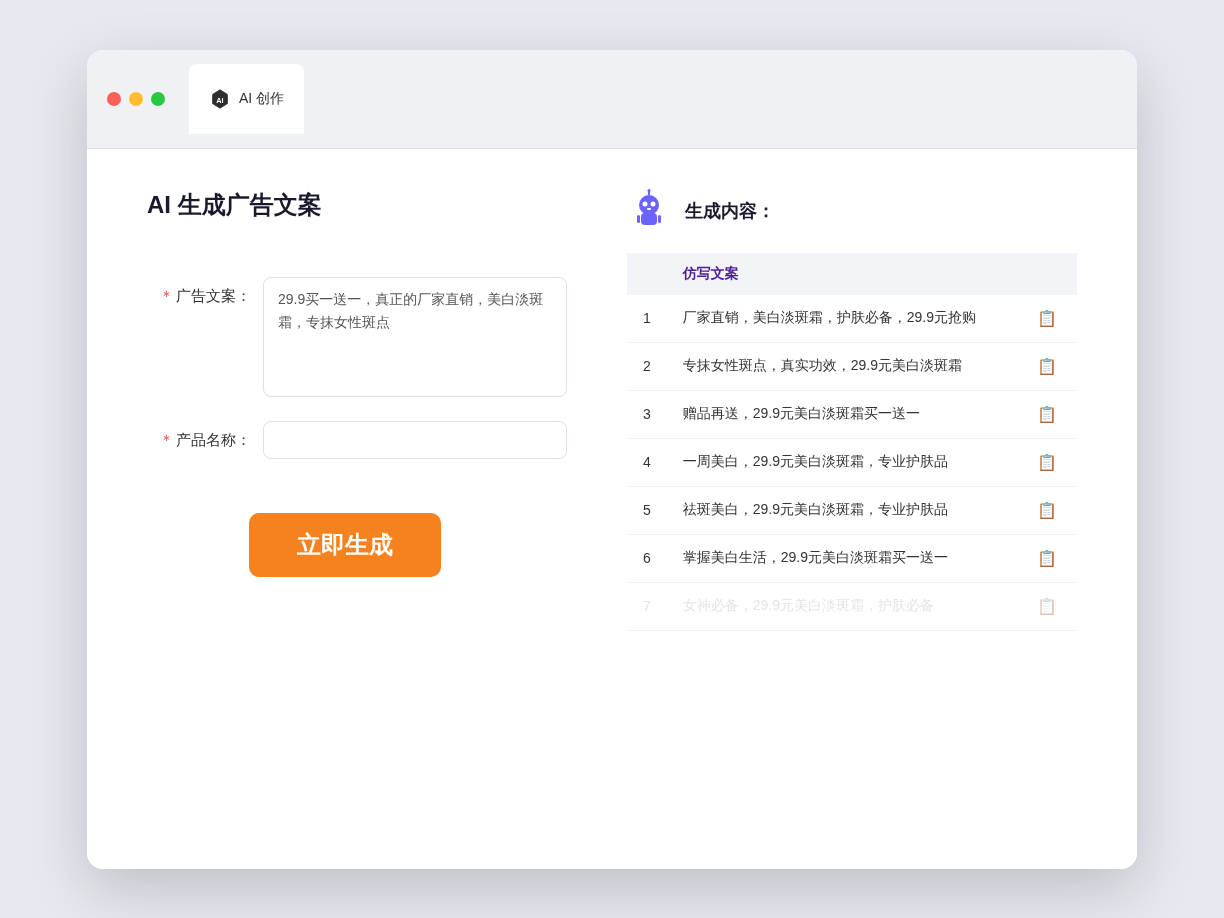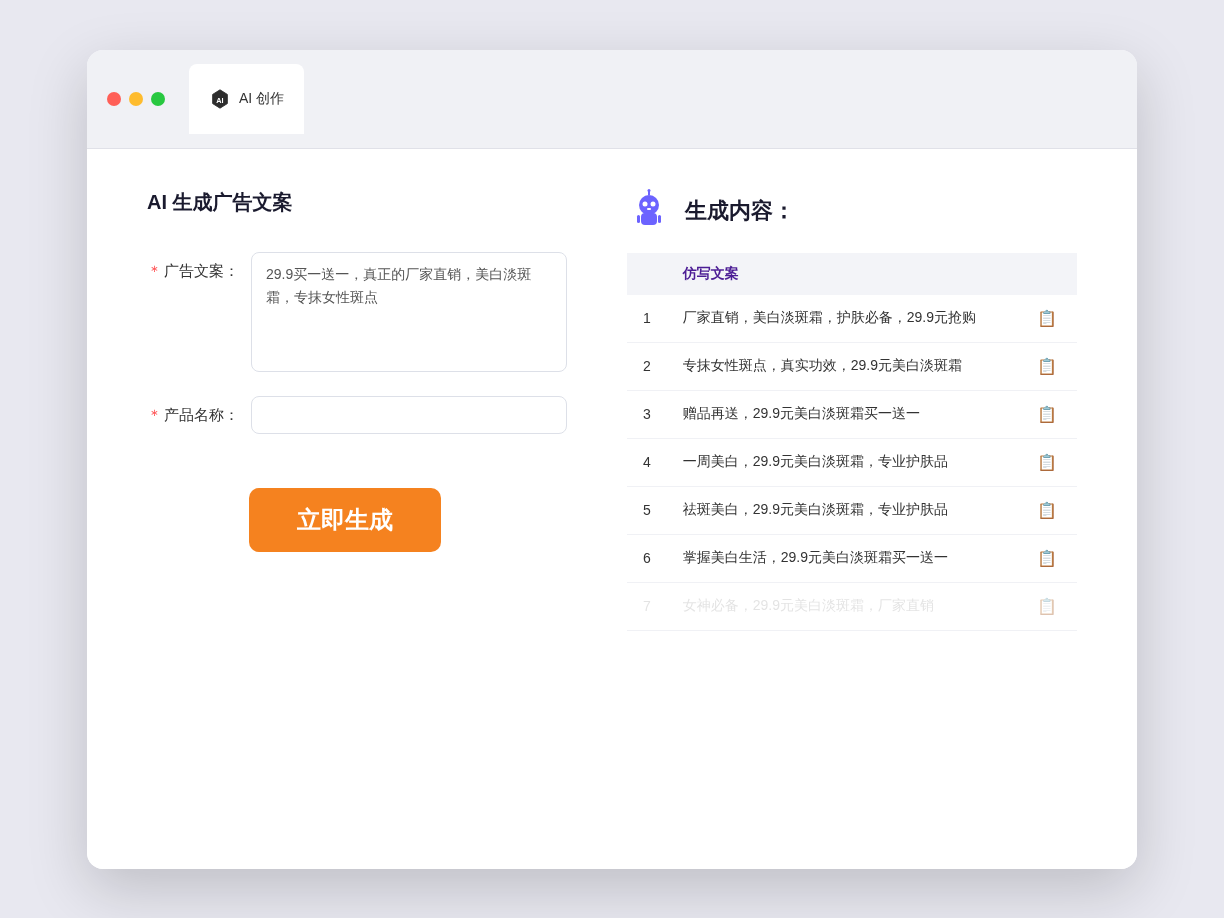--- a/index.html
+++ b/index.html
@@ -68,40 +68,41 @@
       gap: 60px;
       min-height: 720px;
     }
 
     
     .left-panel {
       flex: 0 0 420px;
     }
 
     .page-title {
-      font-size: 20px;
+      font-size: 24px;
       font-weight: 700;
       color: #1a1a2e;
-      margin-bottom: 36px;
+      margin-bottom: 56px;
     }
 
     .form-group {
       display: flex;
       align-items: flex-start;
       margin-bottom: 24px;
       gap: 12px;
     }
 
     .form-label {
       font-size: 15px;
       color: #333;
       min-width: 90px;
       text-align: right;
       padding-top: 10px;
       flex-shrink: 0;
+      margin-left: 12px;
     }
 
     .form-label .required {
       color: #ff4d4f;
       margin-right: 2px;
     }
 
     .form-input, .form-textarea {
       flex: 1;
       border: 1px solid #dde0e8;
@@ -145,21 +146,21 @@
       gap: 14px;
       margin-bottom: 20px;
     }
 
     .robot-icon {
       width: 44px;
       height: 44px;
     }
 
     .right-title {
-      font-size: 22px;
+      font-size: 18px;
       font-weight: 600;
       color: #1a1a2e;
       font-family: Liberation Mono, monospace;
     }
 
     .results-table {
       width: 100%;
       border-collapse: collapse;
     }
 
@@ -311,21 +312,21 @@
               <td>祛斑美白，29.9元美白淡斑霜，专业护肤品</td>
               <td class="td-actions"><span class="copy-icon">📋</span></td>
             </tr>
             <tr>
               <td class="row-num">6</td>
               <td>掌握美白生活，29.9元美白淡斑霜买一送一</td>
               <td class="td-actions"><span class="copy-icon">📋</span></td>
             </tr>
             <tr style="opacity: 0.4;">
               <td class="row-num">7</td>
-              <td>女神必备，29.9元美白淡斑霜，厂家直销</td>
+              <td>女神必备，29.9元美白淡斑霜，护肤必备</td>
               <td class="td-actions"><span class="copy-icon">📋</span></td>
             </tr>
           </tbody>
       </table>
     </div>
 
   </div>
 </div>
 
 </body></html>

